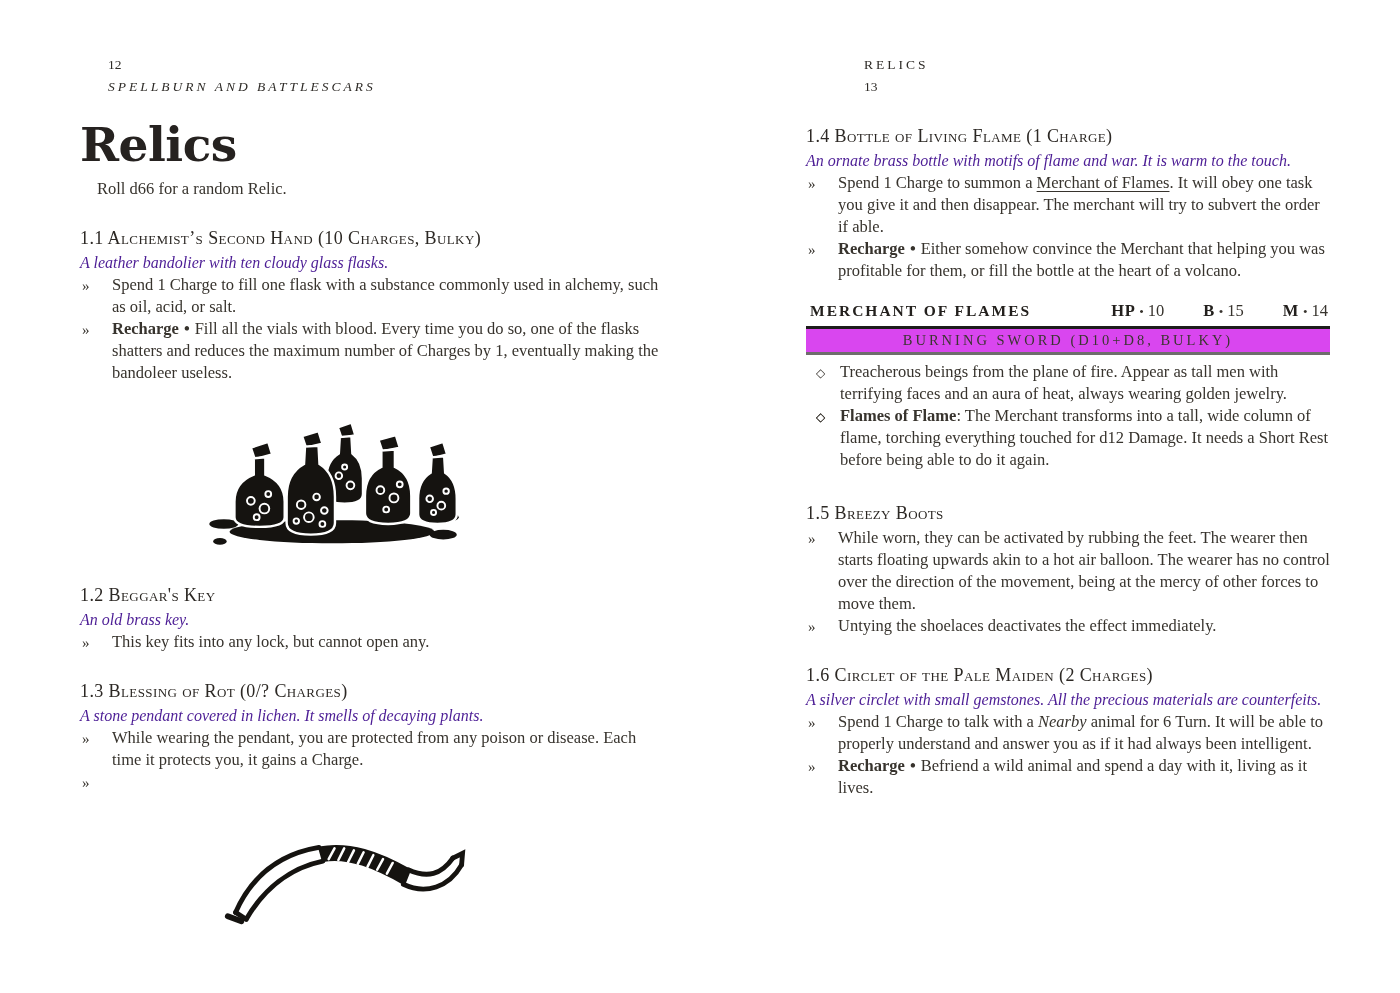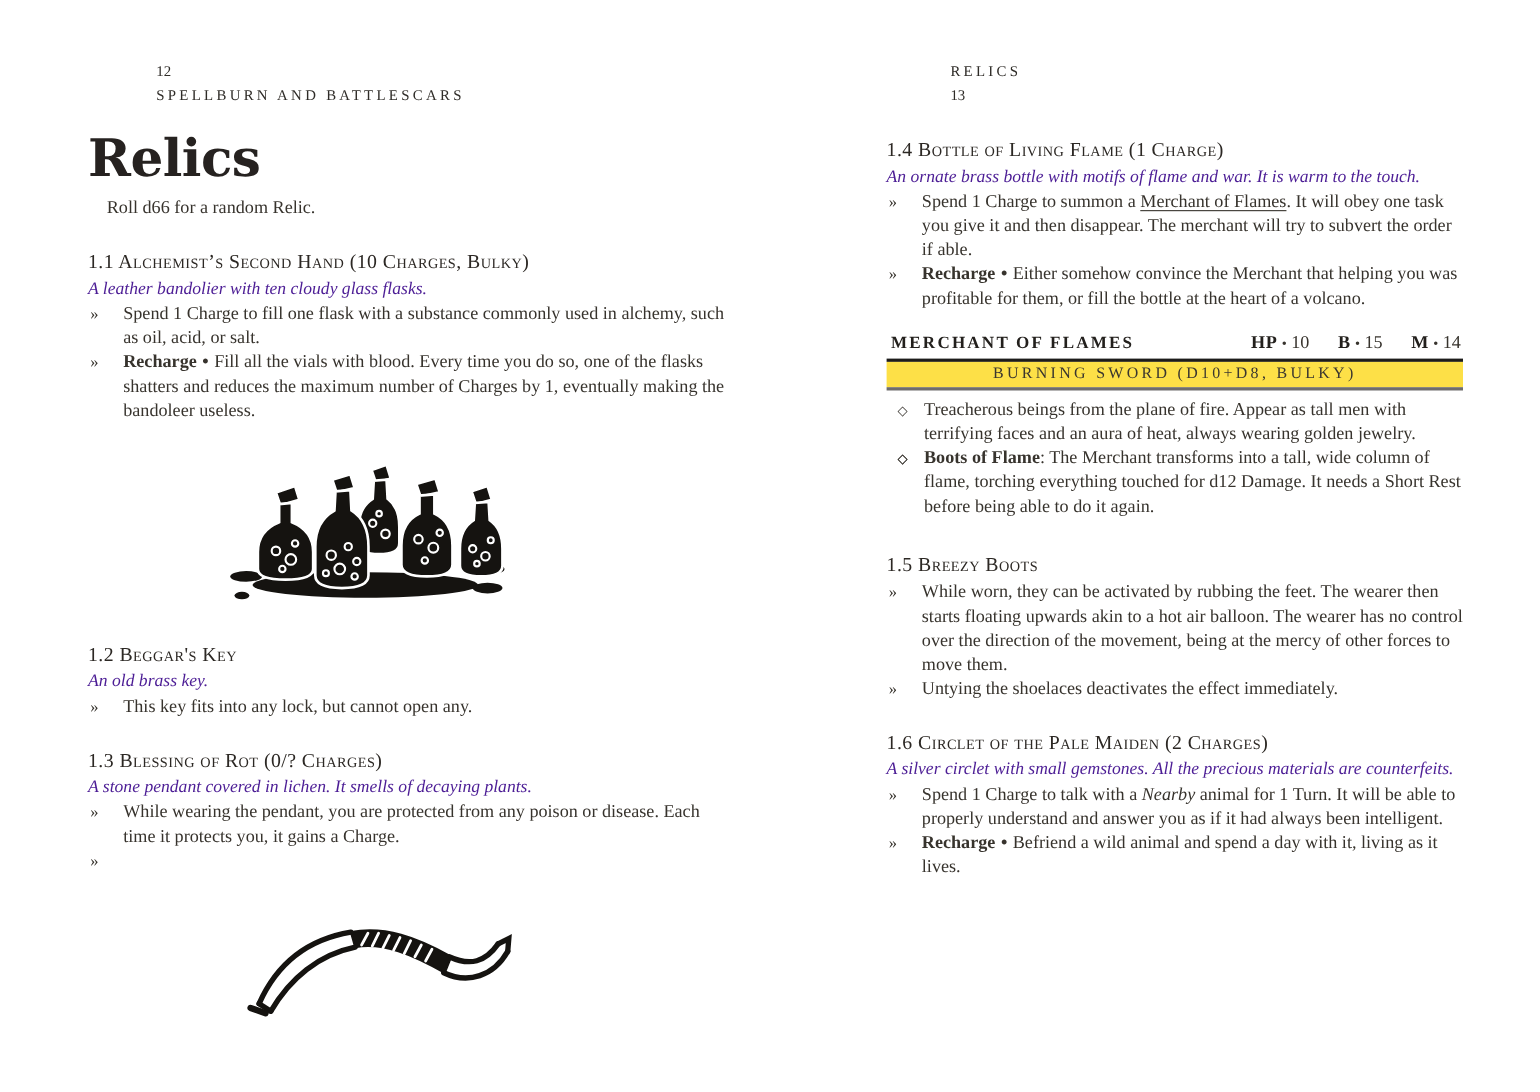--- a/index.html
+++ b/index.html
@@ -9,21 +9,21 @@
     font-family:"Liberation Serif", serif;
     font-size:16.5px;line-height:22px;
   }
   .page{position:absolute;top:54px;}
   .page-left{left:80px;width:580px;}
   .page-right{left:806px;width:524px;}
 
   
   .running-row{display:flex;align-items:baseline;font-size:13.5px;letter-spacing:3px;color:#2e2b27;flex-direction:column;}
   .running-row .pagenum{letter-spacing:0;}
-  .page-left .running-row .book-title{margin-left:62px;}
+  .page-left .running-row .book-title{margin-left:28px;font-style:italic;}
   .page-right .running-row{justify-content:flex-end;}
   .page-right .running-row .pagenum{margin-left:58px;}
 
   
   .title{
     font-family:"DejaVu Serif", serif;font-weight:bold;color:#262220;
     font-size:47px;line-height:50px;letter-spacing:-0.5px;
     margin:22px 0 8px 0;
   }
   .intro{margin:0 0 0 17px;}
@@ -41,25 +41,25 @@
   .lead{font-weight:bold;}
   .dot{font-weight:bold;margin:0 5px;}
   .ref-link{text-decoration:underline;text-underline-offset:3px;}
   .it{font-style:italic;font-family:Liberation Serif, serif;}
 
   
   .statblock{margin-top:18px;}
   .sb-name-row{display:flex;justify-content:space-between;align-items:baseline;padding:0 2px 3px 4px;}
   .sb-name{font-weight:bold;letter-spacing:2px;font-size:15.5px;color:#23201d;}
   .sb-stats{display:flex;gap:26px;}
-  .stat b{letter-spacing:0.5px;color:#23201d;}
+  .stat b{letter-spacing:0.5px;color:#23201d;margin-left:13px;}
   .sdot{margin:0 4px;font-size:13px;}
   .rule-dark{height:3px;background:#1d1c1b;}
   .sb-weapon{
-    background:#fde047;text-align:center;letter-spacing:3px;
+    background:#d946ef;text-align:center;letter-spacing:3px;
     font-size:14.5px;line-height:21px;padding:1px 0;color:#3a362f;
   }
   .rule-gray{height:3px;background:#6e6d6c;}
   .dlist{margin-top:6px;}
   .dbullet{position:relative;padding-left:34px;margin-top:0;}
   .dmark{position:absolute;left:10px;top:1px;font-size:12px;color:#37332d;}
 
   .illus{display:block;}
   .flasks{margin:24px 0 0 128px;}
   .ribbon{margin:58px 0 0 140px;}
@@ -237,21 +237,21 @@
     <div class="dlist">
       <div class="dbullet">
         <span class="dmark">◇</span>
         <span class="btext">Treacherous beings from the plane of fire. Appear as tall men with terrifying faces and an aura of heat, always wearing golden jewelry.</span>
       </div>
       <div class="dbullet">
         <span class="dmark">◇</span>
       </div>
       <div class="dbullet">
         <span class="dmark">◇</span>
-        <span class="btext"><span class="lead">Boots of Flame</span><span>: The Merchant transforms into a tall, wide column of flame, torching everything touched for d12 Damage. It needs a Short Rest before being able to do it again.</span></span>
+        <span class="btext"><span class="lead">Flames of Flame</span><span>: The Merchant transforms into a tall, wide column of flame, torching everything touched for d12 Damage. It needs a Short Rest before being able to do it again.</span></span>
       </div>
     </div>
   </div>
 
   <section style="margin-top:30px;">
     <h2 class="shead">1.5 Breezy Boots</h2>
     <div class="bullet">
       <span class="bmark">»</span>
       <span class="btext">While worn, they can be activated by rubbing the feet. The wearer then starts floating upwards akin to a hot air balloon. The wearer has no control over the direction of the movement, being at the mercy of other forces to move them.</span>
     </div>
@@ -259,20 +259,20 @@
       <span class="bmark">»</span>
       <span class="btext">Untying the shoelaces deactivates the effect immediately.</span>
     </div>
   </section>
 
   <section>
     <h2 class="shead">1.6 Circlet of the Pale Maiden (2 Charges)</h2>
     <p class="flavor">A silver circlet with small gemstones. All the precious materials are counterfeits.</p>
     <div class="bullet">
       <span class="bmark">»</span>
-      <span class="btext"><span>Spend 1 Charge to talk with a </span><span class="it">Nearby</span><span> animal for 1 Turn. It will be able to properly understand and answer you as if it had always been intelligent.</span></span>
+      <span class="btext"><span>Spend 1 Charge to talk with a </span><span class="it">Nearby</span><span> animal for 6 Turn. It will be able to properly understand and answer you as if it had always been intelligent.</span></span>
     </div>
     <div class="bullet">
       <span class="bmark">»</span>
       <span class="btext"><span class="lead">Recharge</span><span class="dot">•</span><span>Befriend a wild animal and spend a day with it, living as it lives.</span></span>
     </div>
   </section>
 </div>
 
 </body></html>

